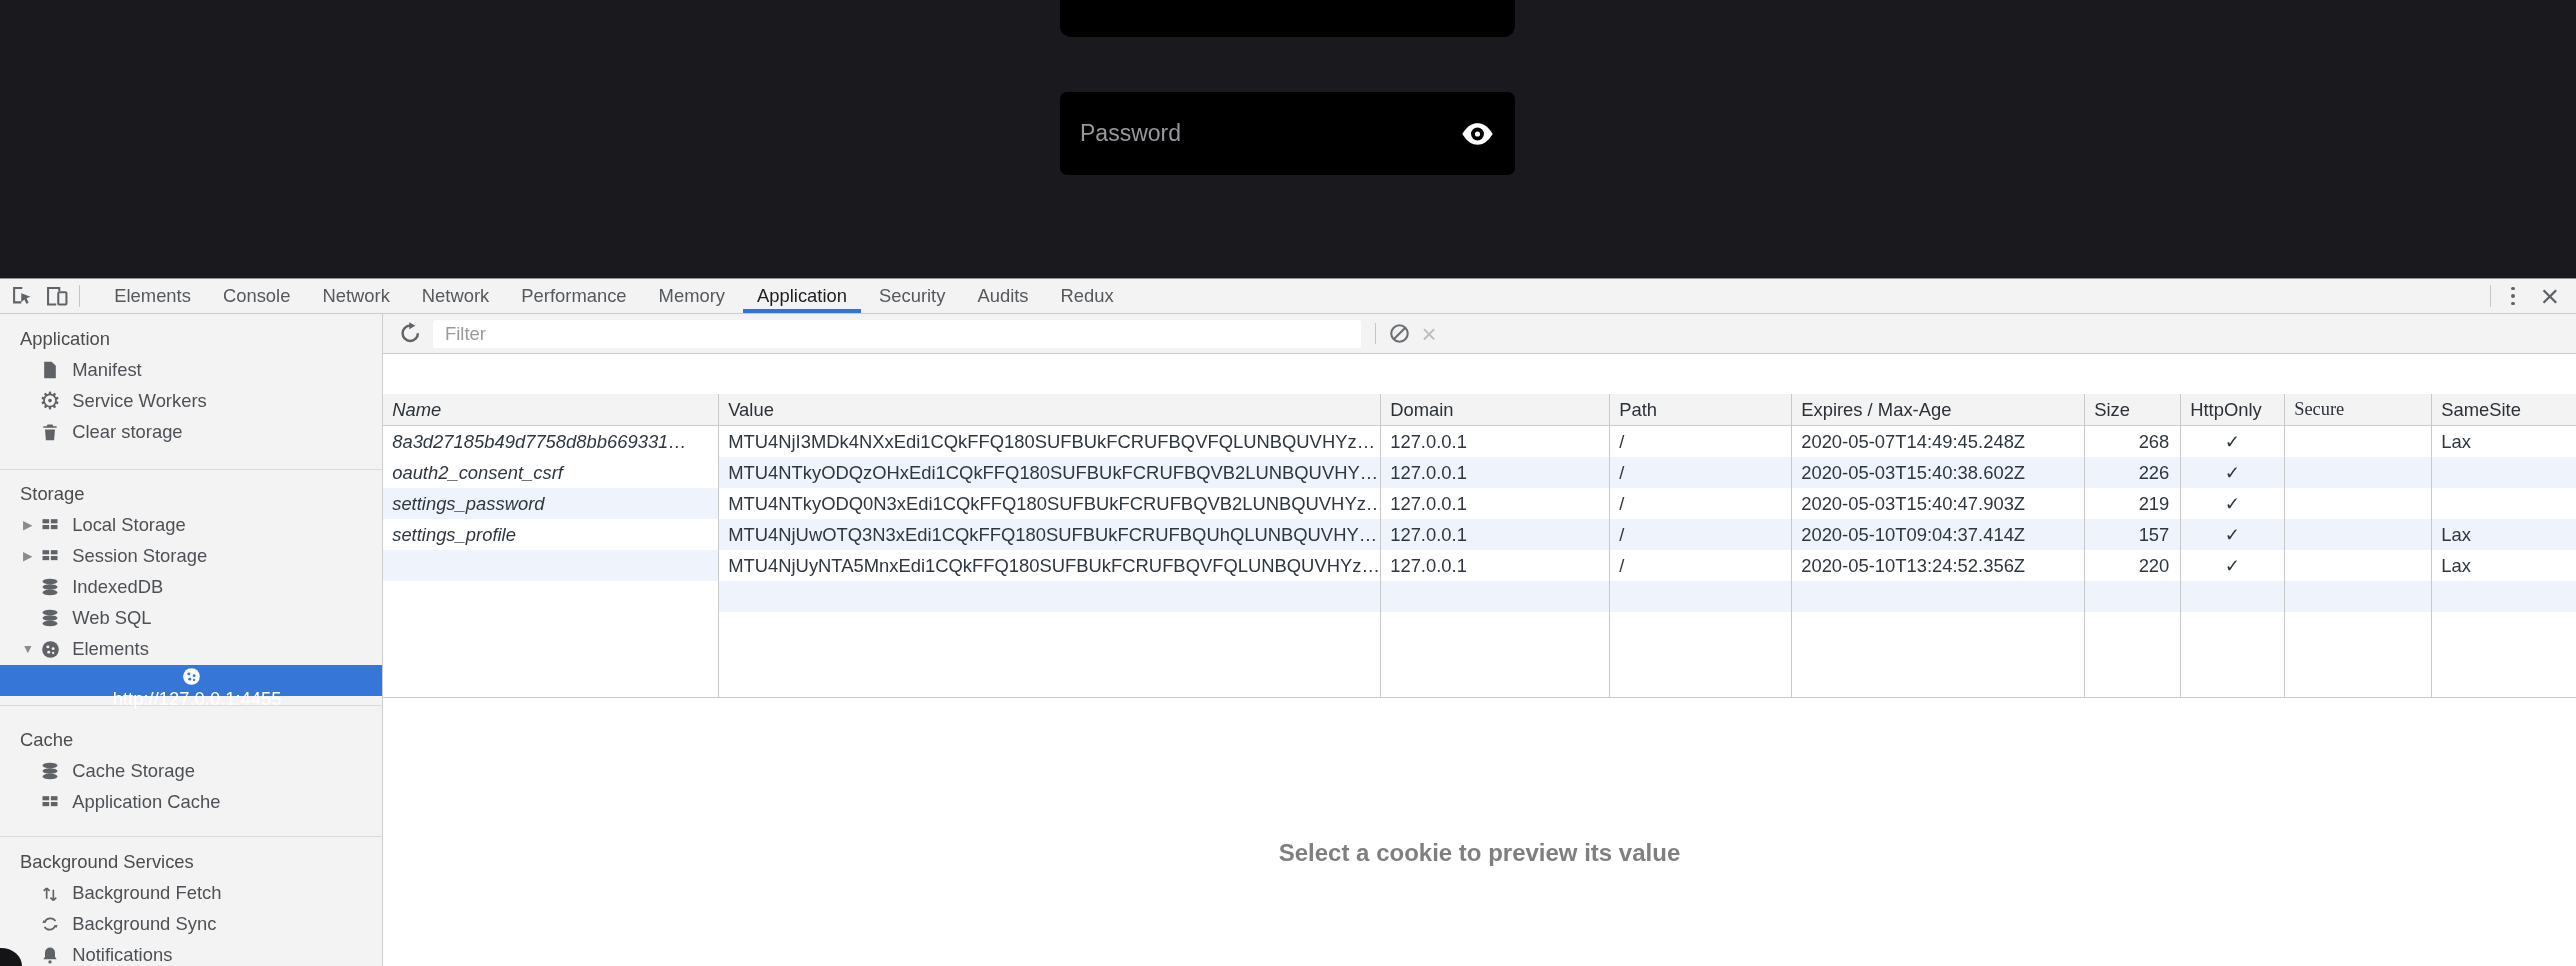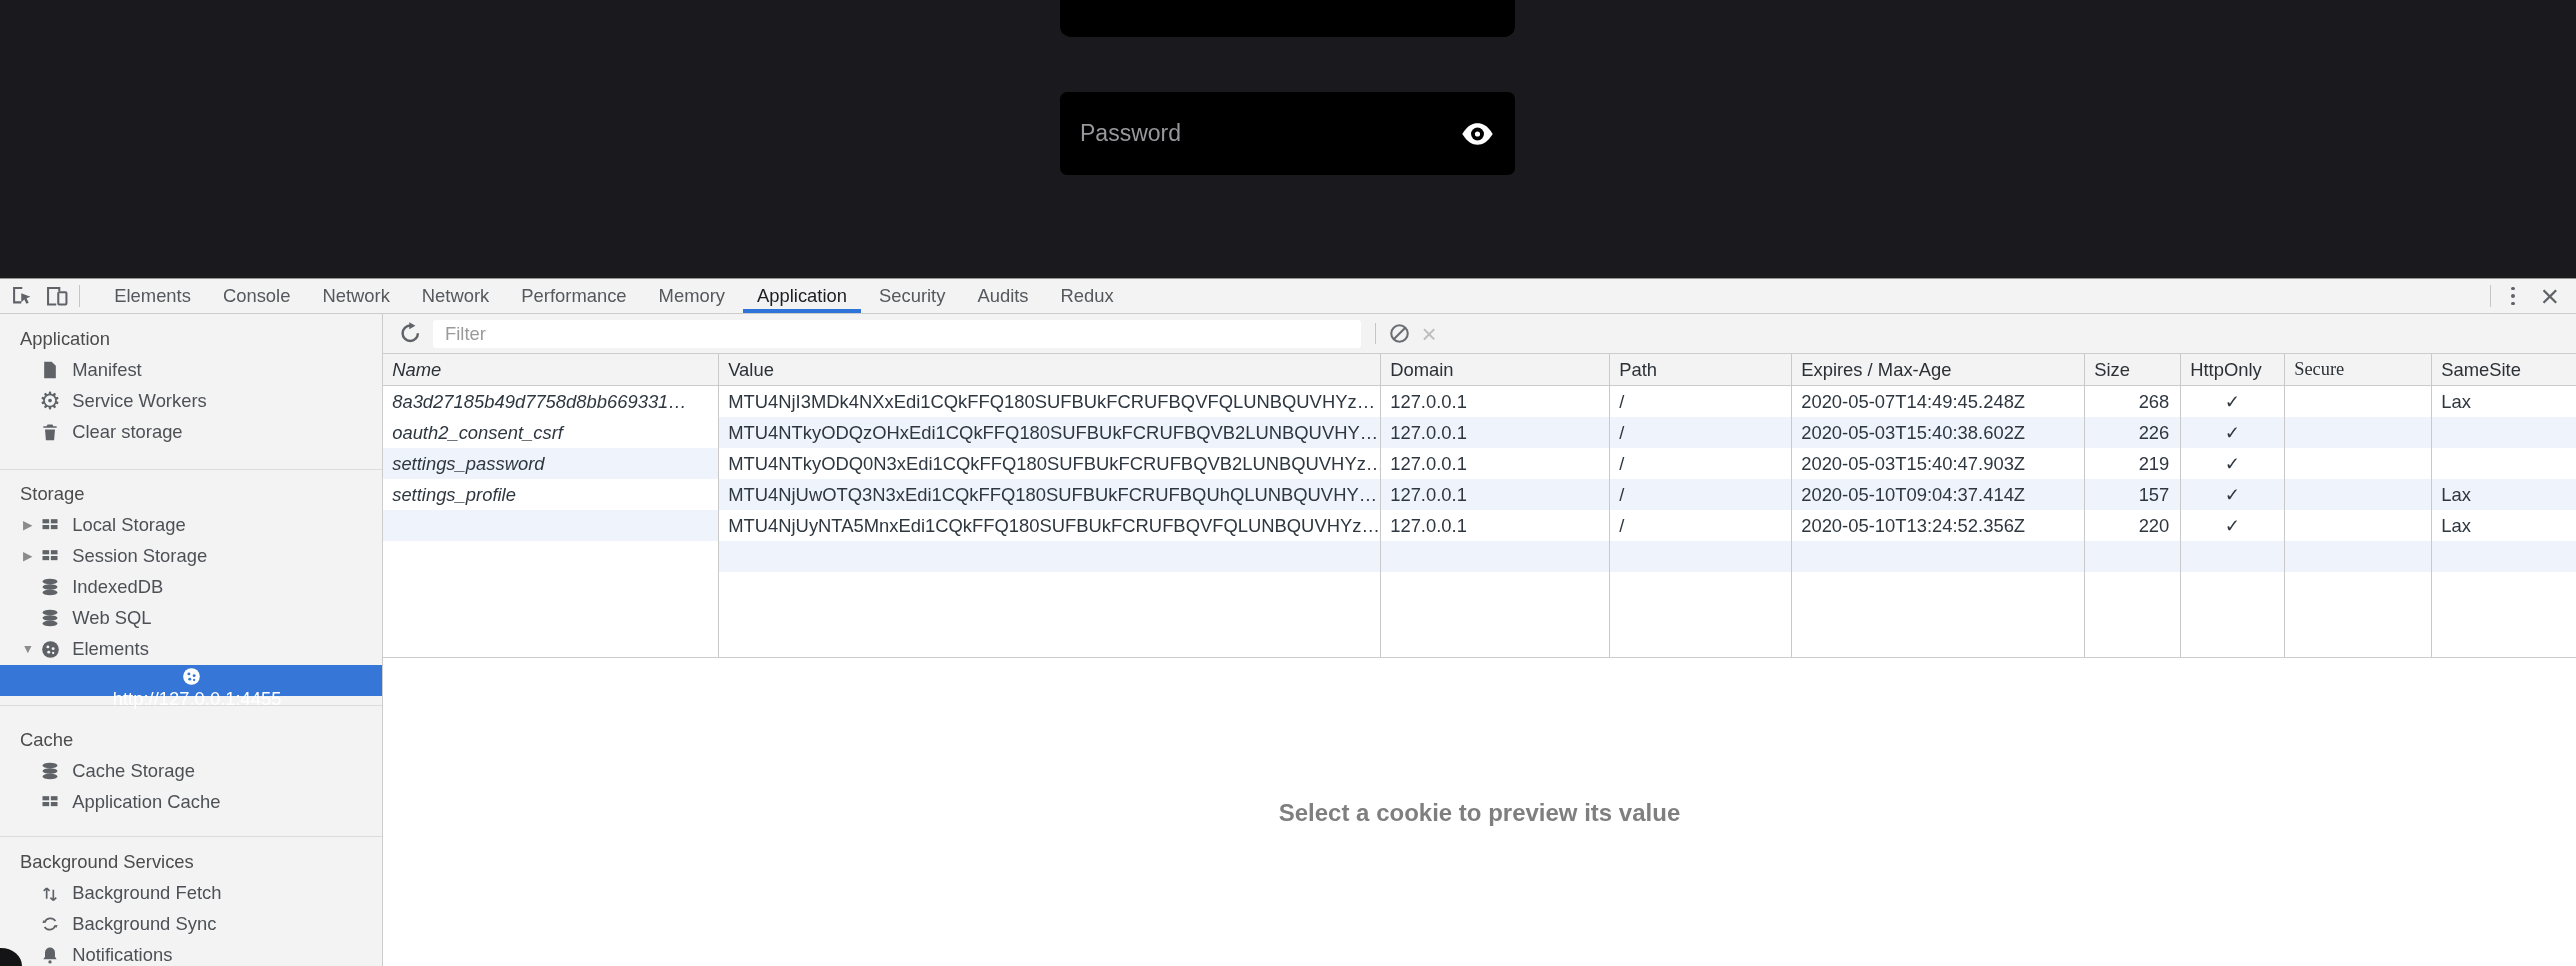--- a/index.html
+++ b/index.html
@@ -51,21 +51,21 @@
   .s-icon svg { display:block; }
   .side-item .glyph { font-size:24px; line-height:23px; color:#5f6368; }
   .side-item.child { padding-left:12.3px; }
   .side-item.selected { background:#3576d6; color:#fff;flex-direction:column; }
   .icon-fill { fill:#5f6368; }
   .selected .icon-fill { fill:#fff; }
   .cookie-hole { fill:#f3f3f3; }
   .selected .cookie-hole { fill:#3576d6; }
 
   
-  .main { flex:1; min-width:0; display:flex; flex-direction:column; background:#fff; }
+  .main { flex:1; min-width:0; display:flex; flex-direction:column; background:#fff;gap:40px; }
   .cookie-toolbar { height:40px; flex:none; background:#f3f3f3; border-bottom:0.8px solid #ccc;
     display:flex; align-items:center; }
   .icon-btn { width:29px; height:29px; display:flex; align-items:center; justify-content:center; flex:none; }
   .refresh-btn { margin:0 9.2px 0 12.3px; }
   .filter-input { width:928px; height:28px; background:#fff; border:none; outline:none; border-radius:3.1px;
     padding:0 11.5px; font-size:18.4px; color:#333; font-family:"Liberation Sans",sans-serif; }
   .filter-input::placeholder { color:#9a9a9a; }
   .clear-x { font-size:26px; color:#bdbdbd; line-height:1; }
 
   

